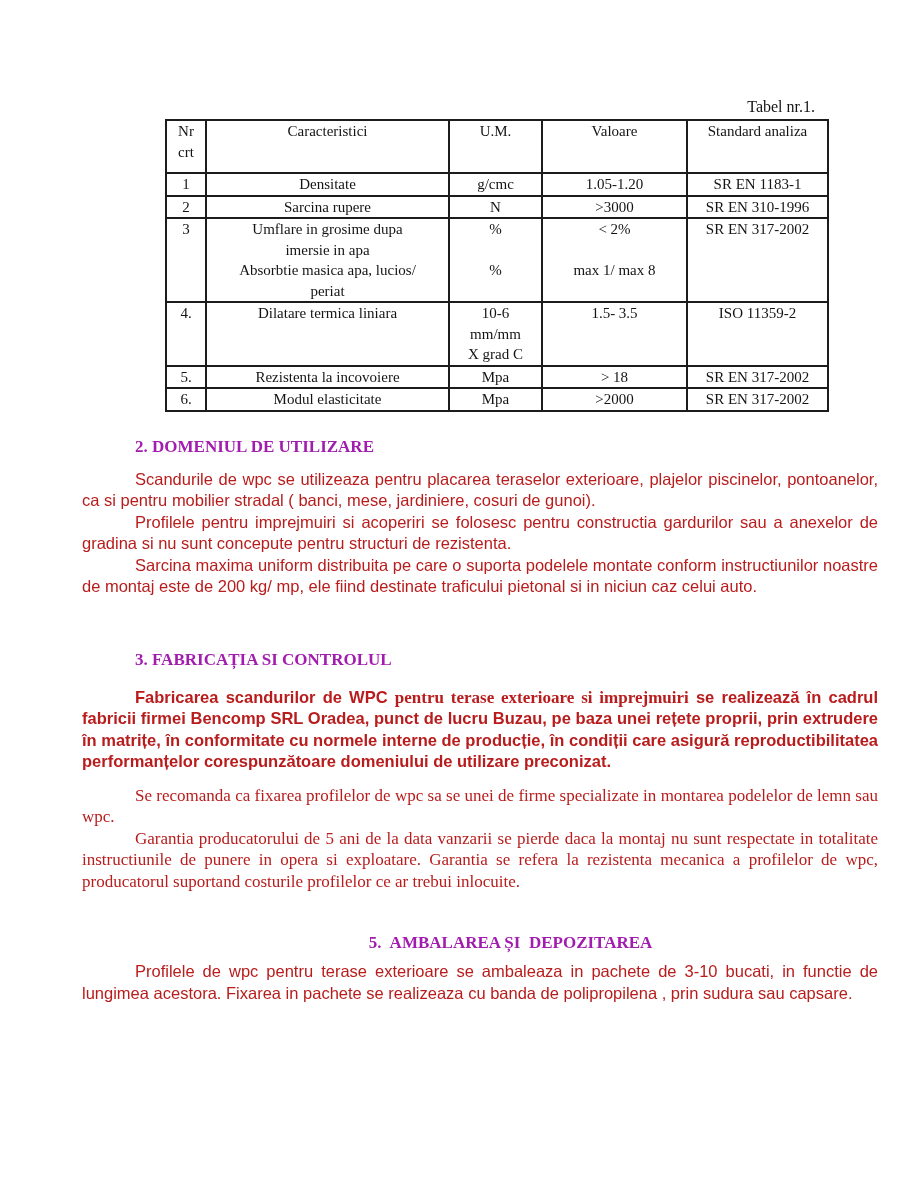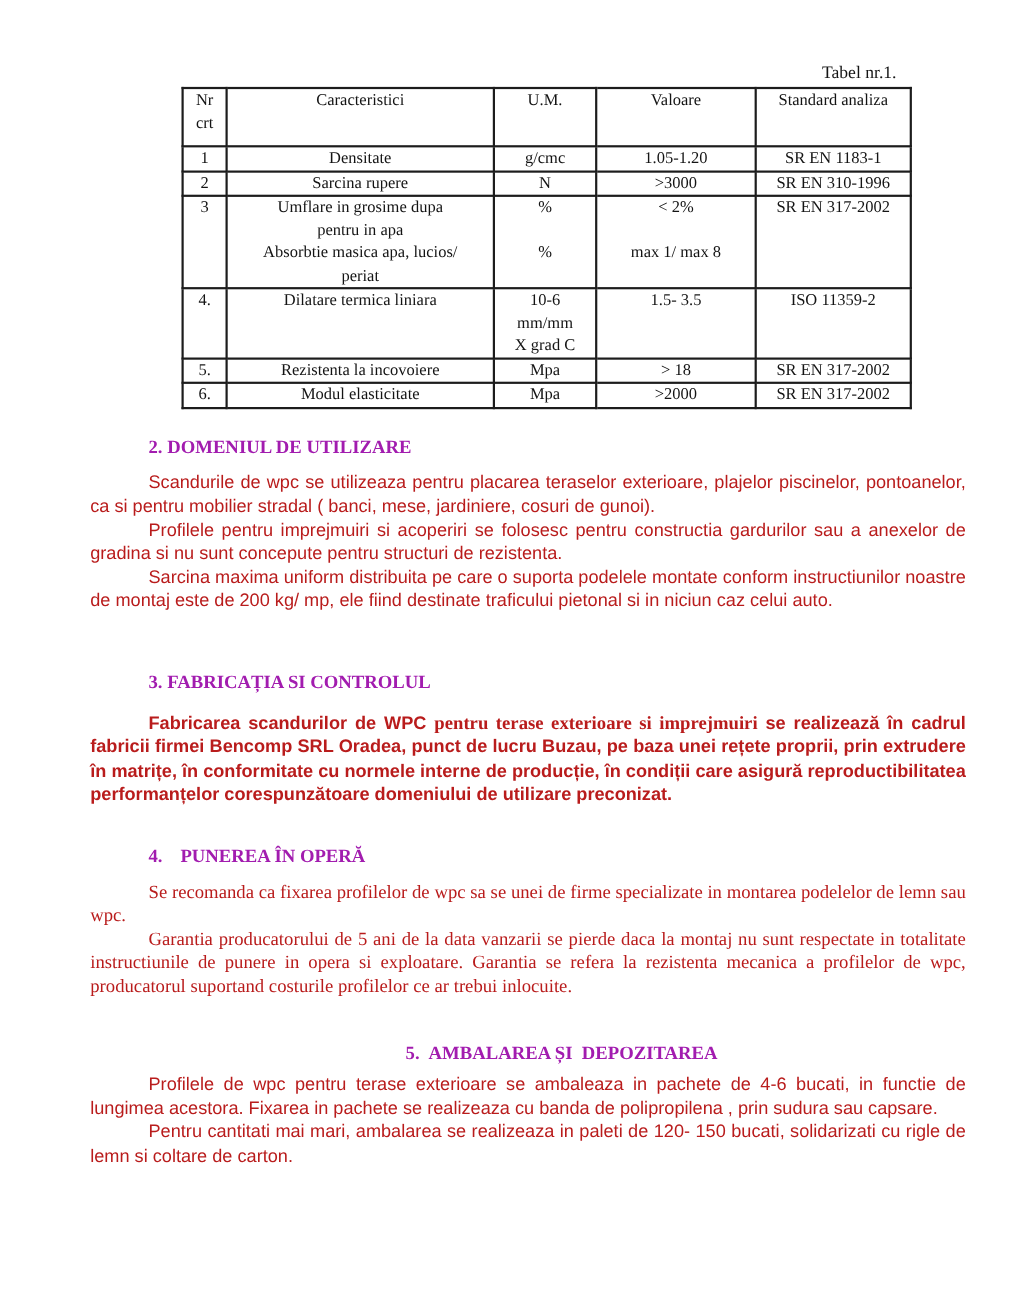--- a/index.html
+++ b/index.html
@@ -2,21 +2,21 @@
 <html><head>
 <meta charset="utf-8">
 <style>
   * { margin:0; padding:0; box-sizing:border-box; }
   html,body { background:#ffffff; }
   body {
     width:919px; height:1190px; overflow:hidden;
     color:#141414;
     font-family:"Liberation Serif", serif;
   }
-  .page { padding:58px 41px 0 82px; }
+  .page { padding:98px 41px 0 82px; }
 
   
   .caption {
     width:745px; text-align:right; padding-right:12px;
     font-size:16px; line-height:18px;
   }
 
   
   table.specs {
     border-collapse:collapse; table-layout:fixed;
@@ -88,21 +88,21 @@
     <tr>
       <td>2</td>
       <td>Sarcina rupere</td>
       <td>N</td>
       <td>&gt;3000</td>
       <td>SR EN 310-1996</td>
     </tr>
     <tr>
       <td>3</td>
       <td class="ml">Umflare in grosime dupa
-pentru in apa
+imersie in apa
 Absorbtie masica apa, lucios/
 periat</td>
       <td class="ml">%
 
 %</td>
       <td class="ml">&lt; 2%
 
 max 1/ max 8</td>
       <td>SR EN 317-2002</td>
     </tr>
@@ -133,21 +133,19 @@
     </table>
 
   <h2 class="h-s2">2. DOMENIUL DE UTILIZARE</h2>
   <p class="sans mt-s2p1">Scandurile de wpc se utilizeaza pentru placarea teraselor exterioare, plajelor piscinelor, pontoanelor, ca si pentru mobilier stradal ( banci, mese, jardiniere, cosuri de gunoi).</p>
   <p class="sans">Profilele pentru imprejmuiri si acoperiri se folosesc pentru constructia gardurilor sau a anexelor de gradina si nu sunt concepute pentru structuri de rezistenta.</p>
   <p class="sans">Sarcina maxima uniform distribuita pe care o suporta podelele montate conform instructiunilor noastre de montaj este de 200 kg/ mp, ele fiind destinate traficului pietonal si in niciun caz celui auto.</p>
 
   <h2 class="h-s3">3. FABRICAȚIA SI CONTROLUL</h2>
   <p class="sans mt-s3p1"><span>Fabricarea scandurilor de WPC </span><span class="serif-inline">pentru terase exterioare si imprejmuiri</span><span> se realizează în cadrul fabricii firmei Bencomp SRL Oradea, punct de lucru Buzau, pe baza unei rețete proprii, prin extrudere în matrițe, în conformitate cu normele interne de producție, în condiții care asigură reproductibilitatea performanțelor corespunzătoare domeniului de utilizare preconizat.</span></p>
 
-  <h2 class="h-s4"><span class="hnum">4.</span><span class="pre">PUNEREA ÎN OPERĂ</span></h2>
   <p class="serif mt-s4p1">Se recomanda ca fixarea profilelor de wpc sa se unei de firme specializate in montarea podelelor de lemn sau wpc.</p>
   <p class="serif">Garantia producatorului de 5 ani de la data vanzarii se pierde daca la montaj nu sunt respectate in totalitate instructiunile de punere in opera si exploatare. Garantia se refera la rezistenta mecanica a profilelor de wpc, producatorul suportand costurile profilelor ce ar trebui inlocuite.</p>
 
   <h2 class="h-s5"><span class="hnum">5.</span><span class="pre">AMBALAREA ȘI  DEPOZITAREA</span></h2>
-  <p class="sans mt-s5p1">Profilele de wpc pentru terase exterioare se ambaleaza in pachete de 4-6 bucati, in functie de lungimea acestora. Fixarea in pachete se realizeaza cu banda de polipropilena , prin sudura sau capsare.</p>
-  <p class="sans">Pentru cantitati mai mari, ambalarea se realizeaza in paleti de 120- 150 bucati, solidarizati cu rigle de lemn si coltare de carton.</p>
+  <p class="sans mt-s5p1">Profilele de wpc pentru terase exterioare se ambaleaza in pachete de 3-10 bucati, in functie de lungimea acestora. Fixarea in pachete se realizeaza cu banda de polipropilena , prin sudura sau capsare.</p>
 
 </div>
 
 </body></html>

